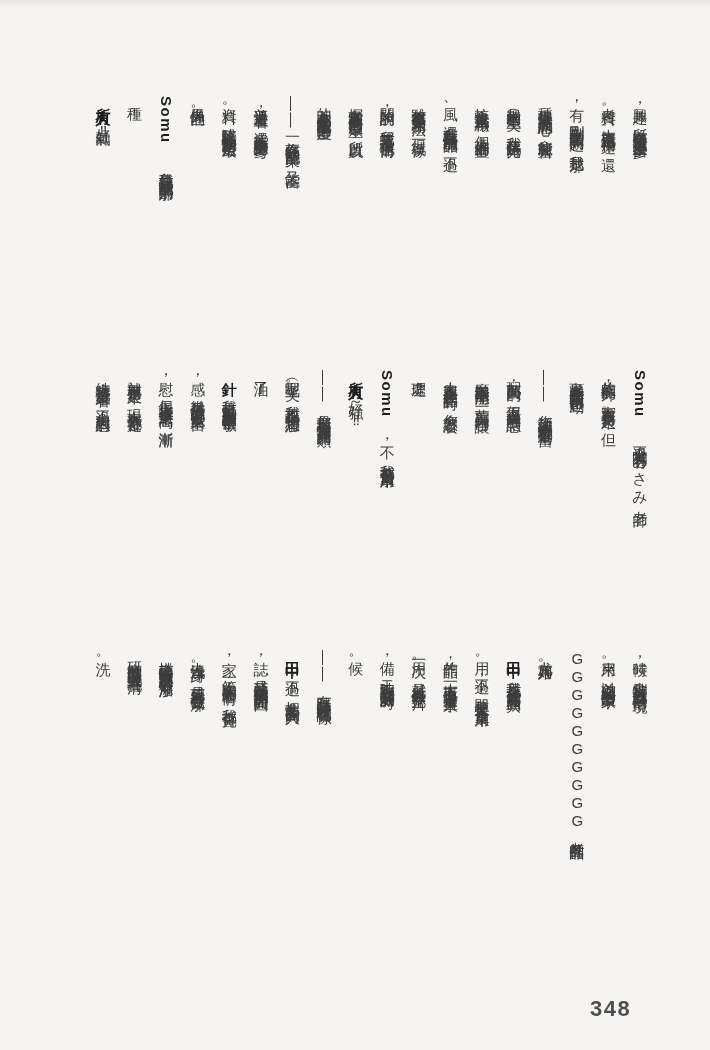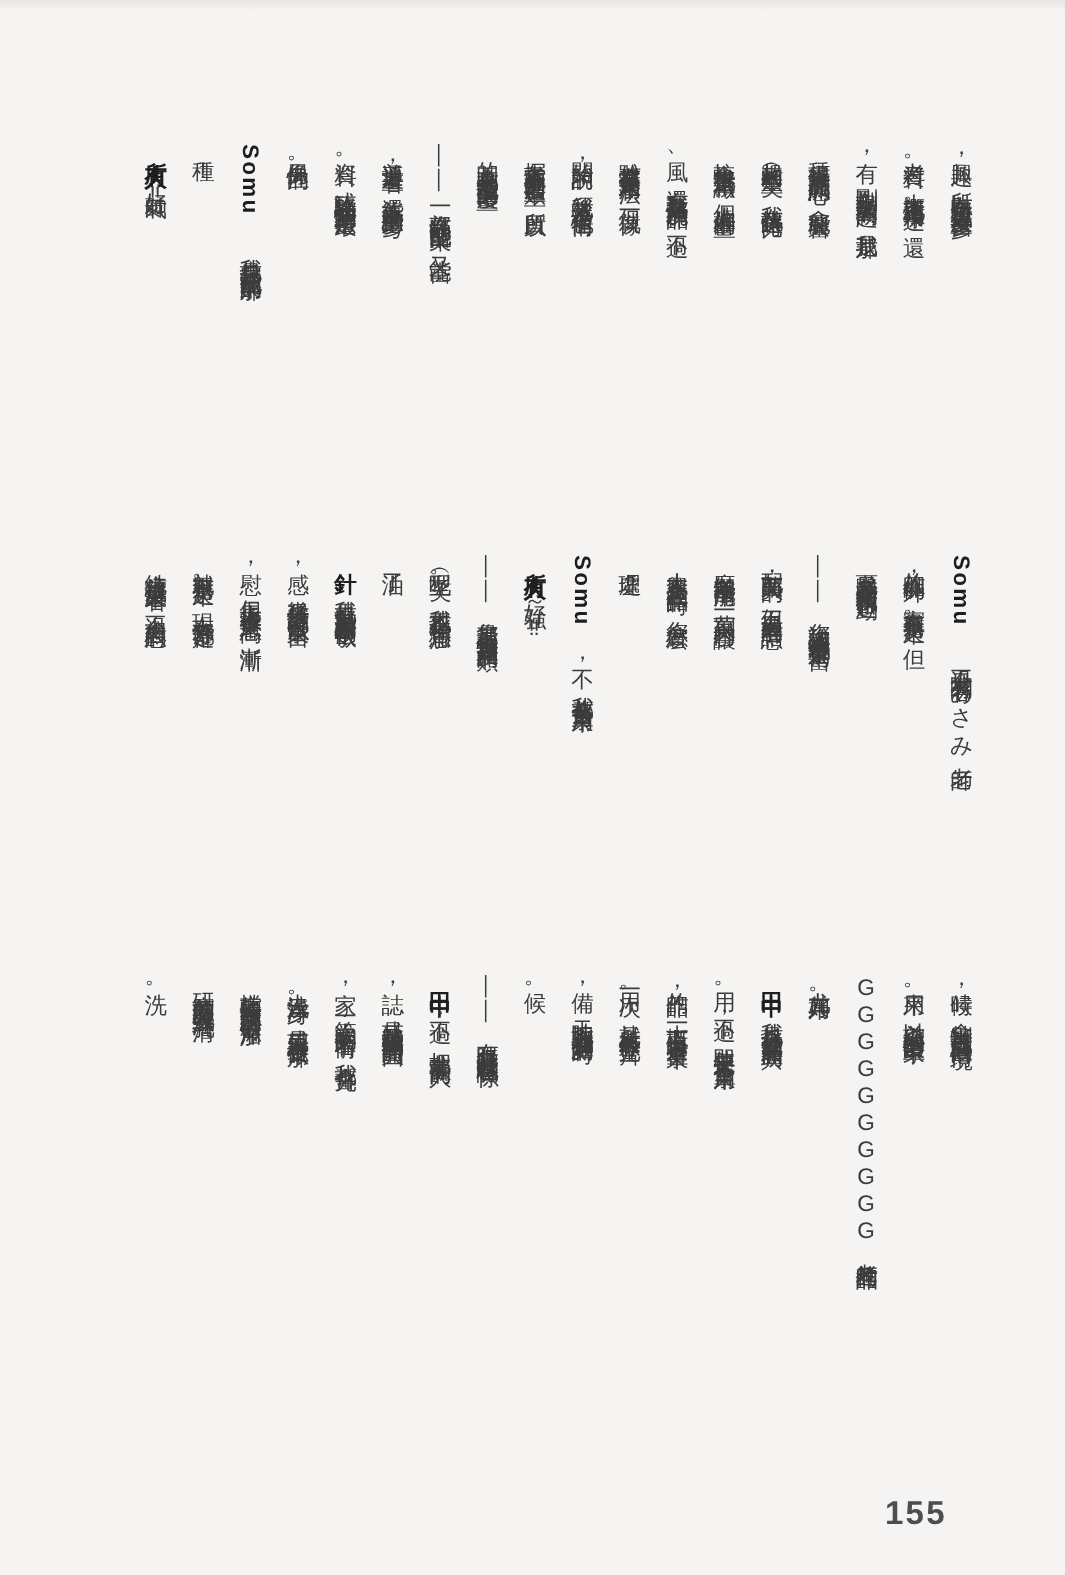--- a/index.html
+++ b/index.html
@@ -103,14 +103,14 @@
       <div class="col">候。</div>
       <div class="col">——有時跟身體狀態也有關係。</div>
       <div class="col"><b>田中</b>　不過，把非常喜歡的同人</div>
       <div class="col">誌，或是被我當成聖物的作品買回</div>
       <div class="col">家，第一次翻開來看前，我都會先</div>
       <div class="col">去洗澡淨身。或是用只有在要做那</div>
       <div class="col">檔事的時候才會用的磨砂膏（添加</div>
       <div class="col">研磨劑的洗面乳或沐浴乳）清</div>
       <div class="col">洗。</div>
     </div>
-  <div class="page-number">155</div>
+  <div class="page-number">348</div>
 </div>
 
 </body></html>

